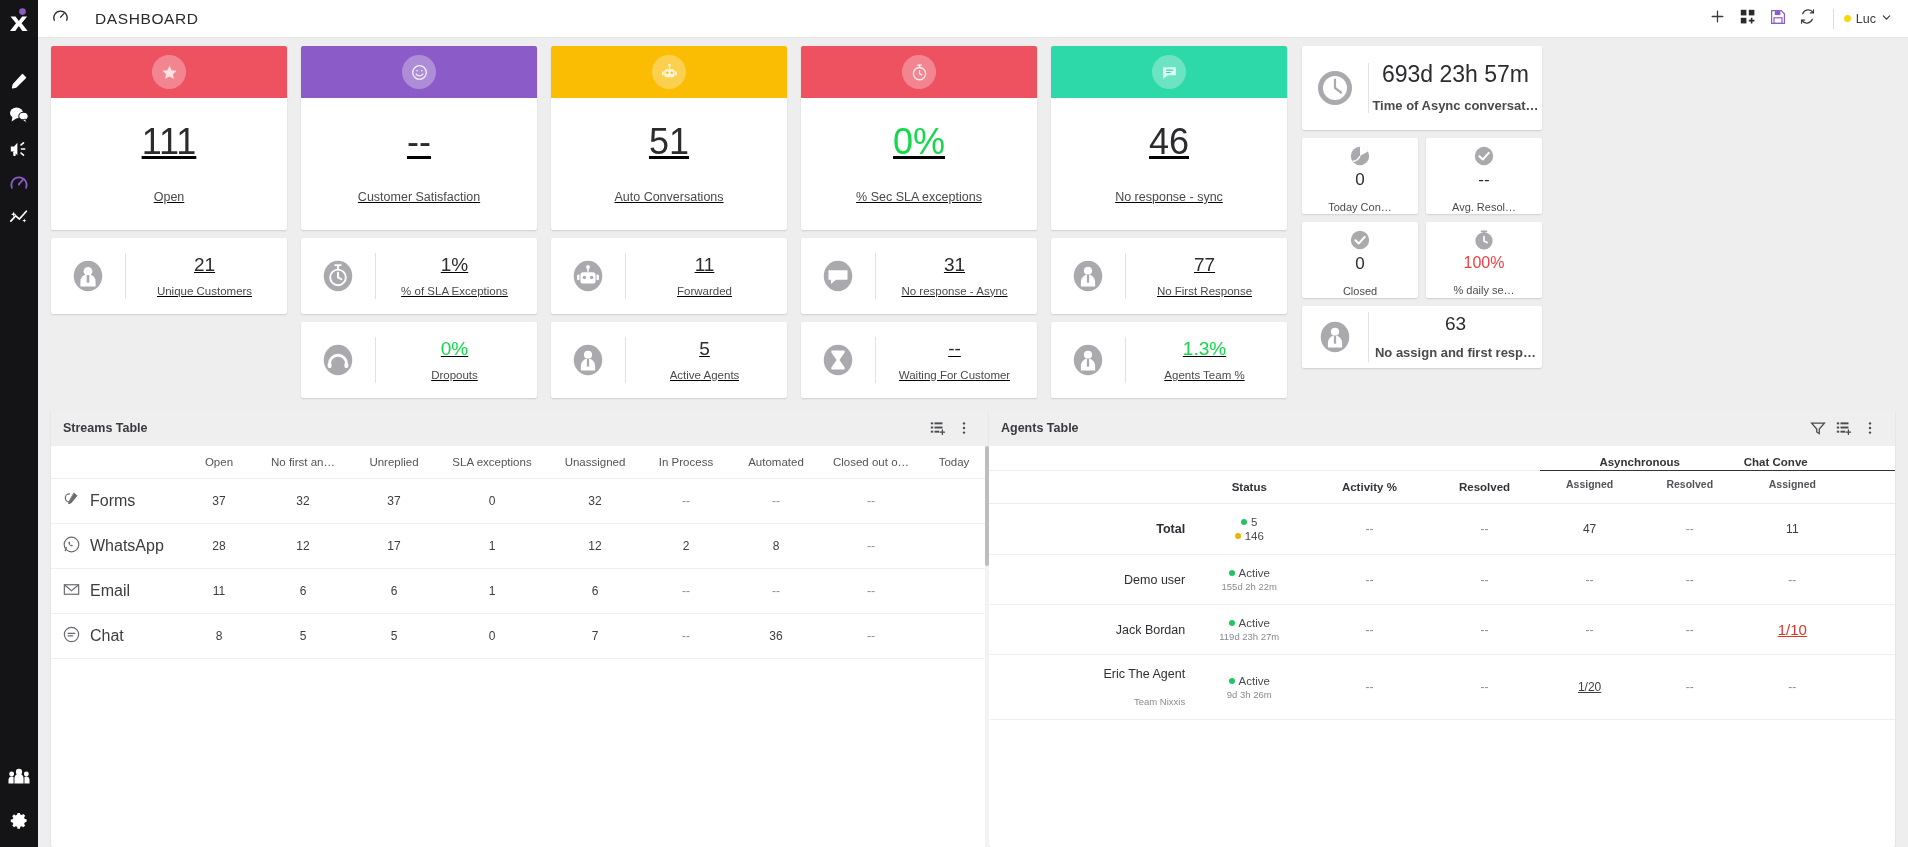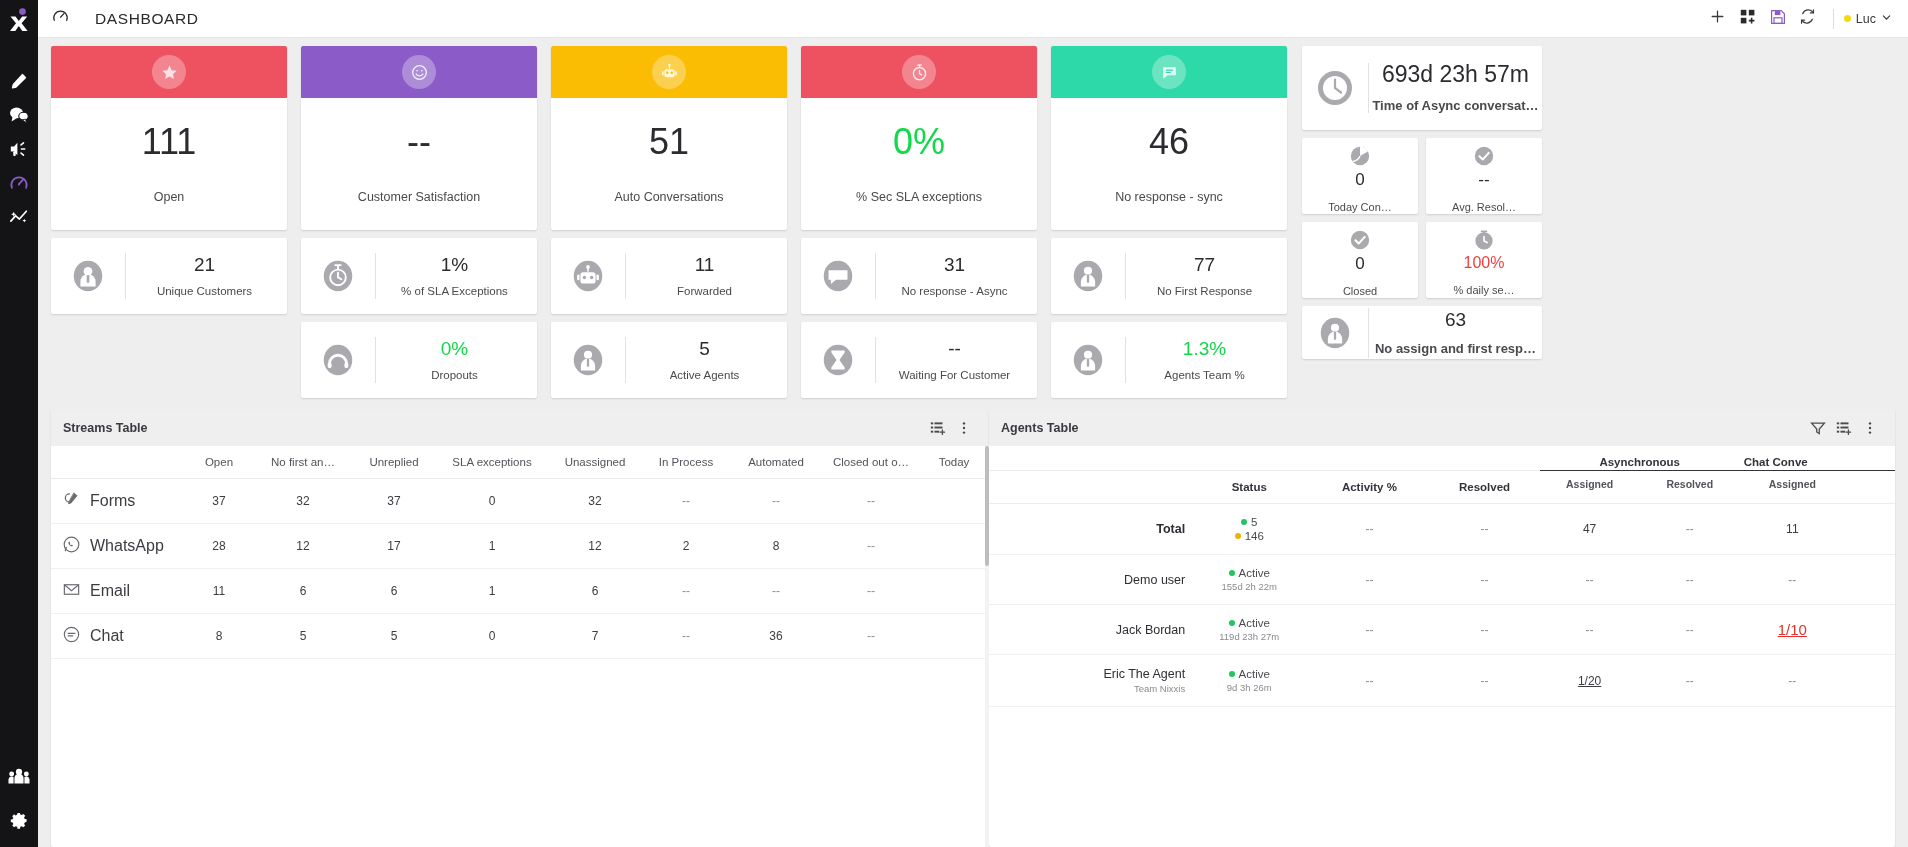--- a/index.html
+++ b/index.html
@@ -54,21 +54,21 @@
 
   
   #board {
     flex: 1 1 auto; overflow: hidden; padding: 8px 6px 0 6px;
     background: #eeeeee;
     display: flex; flex-direction: column;
   }
 
   
   #top-zone { display: flex; gap: 0; }
-  #main-cards { flex: 0 0 1248px; }
+  #main-cards { flex: 0 0 1248px; text-decoration: underline; }
   #side-cards { flex: 0 0 auto; padding-left: 8px; }
 
   .row { display: flex; gap: 0; }
 
   
   .kpi {
     width: 236px; margin: 0 7px 8px 7px;
     background: #fff; border-radius: 2px;
     box-shadow: 0 1px 2px rgba(0,0,0,.13);
     display: flex; flex-direction: column;
@@ -174,21 +174,21 @@
 
   #streams-body { overflow: hidden; flex: 1 1 auto; position: relative; }
 
   
   #agents-panel thead th { font-weight: 700; color: #33333a; }
   .grouphead { border-bottom: 1px solid #33333a !important; padding-bottom: 2px !important; }
   .subhead { font-size: 10.5px !important; font-weight: normal; color: #53535a !important;
              padding-top: 3px !important; }
   .agent-name { font-size: 12.5px; color: #2e2e34; text-align: right; }
   .agent-name.total { font-weight: 700; }
-  .agent-sub { font-size: 9.5px; color: #8a8a90; margin-top: 2px; text-align: right; }
+  .agent-sub { font-size: 9.5px; color: #8a8a90; margin-top: 15px; text-align: right; }
   .status-cell { display: flex; flex-direction: column; align-items: center; gap: 2px; }
   .status-line { display: flex; align-items: center; gap: 4px; font-size: 11.5px; color: #4a4a50; }
   .sdot { width: 6px; height: 6px; border-radius: 50%; }
   .sdot.green { background: #22c55e; }
   .sdot.yellow { background: #eab308; }
   .status-sub { font-size: 9.5px; color: #8a8a90; }
   .ratio-red { color: #e0342b; text-decoration: underline; font-size: 15px; }
   .ratio-plain { color: #3c3c42; text-decoration: underline; font-size: 12px; }
   .scroll-track { position: absolute; right: 0; top: 0; width: 4px; bottom: 0; background: #f3f3f3; }
   .scroll-thumb { position: absolute; right: 0; top: 0; width: 4px; height: 120px; background: #bdbdbd; border-radius: 2px; }
@@ -653,21 +653,21 @@
                 <circle cx="12" cy="13" r="9.4" fill="#a9a9ae"></circle>
                 <path d="M12 8.2 L12 13 L15.4 14.8" stroke="#ffffff" stroke-width="1.8" fill="none" stroke-linecap="round"></path>
                 <path d="M9.4 2.6 L14.6 2.6 M12 2.6 L12 5" stroke="#a9a9ae" stroke-width="2" stroke-linecap="round"></path>
               </svg>
             </div>
             <div class="sval red">100%</div>
             <div class="slbl">% daily se…</div>
           </div>
         </div>
 
-        <div class="side-wide" style="height:53px">
+        <div class="side-wide" style="height:62px">
           <div class="ic">
             <svg width="38" height="38" viewBox="0 0 40 40">
               <ellipse cx="20" cy="20" rx="15" ry="16" fill="#a9a9ae"></ellipse>
               <circle cx="20" cy="14.5" r="4.3" fill="#ffffff"></circle>
               <path d="M12.5 31 L12.5 26 A7.5 7.5 0 0 1 27.5 26 L27.5 31 Z" fill="#ffffff"></path>
               <rect x="18.8" y="18.5" width="2.4" height="8.5" fill="#a9a9ae"></rect>
             </svg>
           </div>
           <div class="sep"></div>
           <div class="txt">

